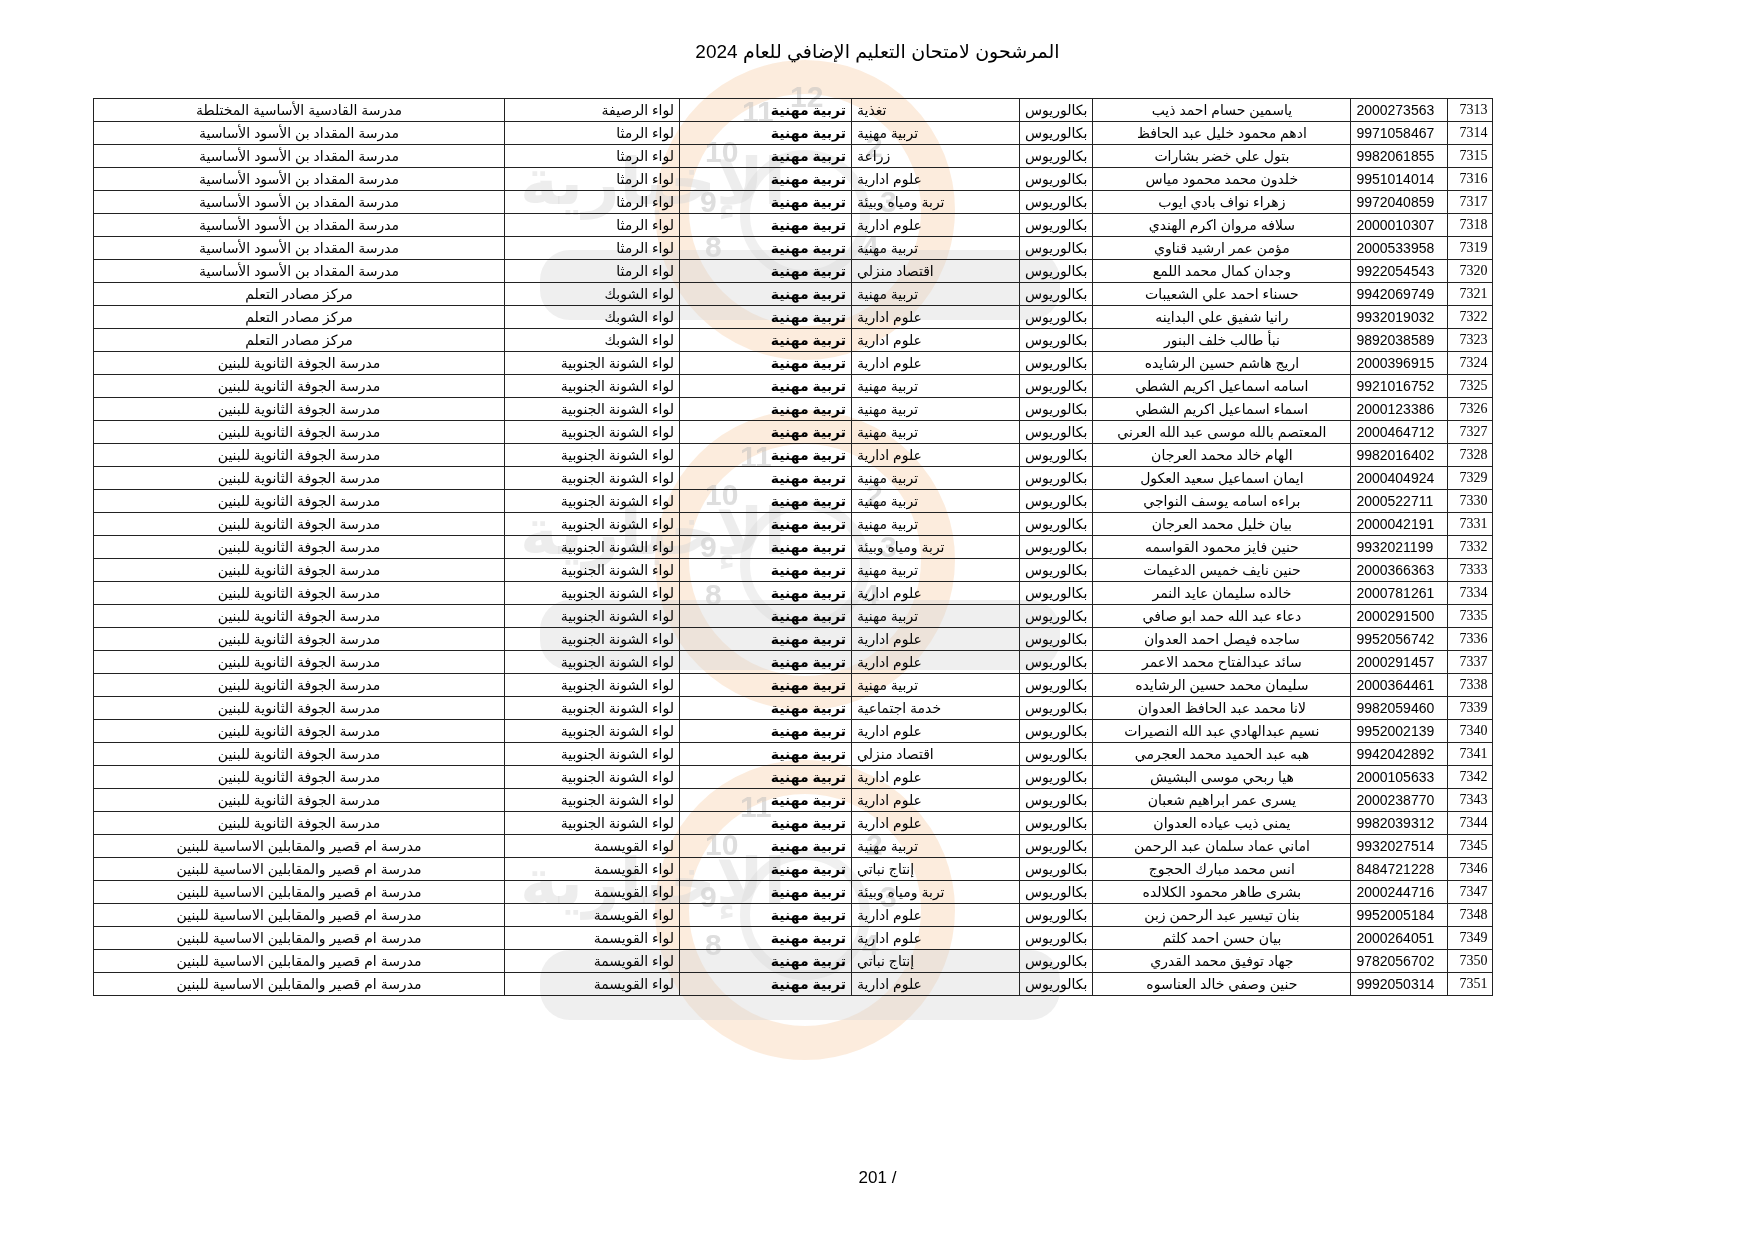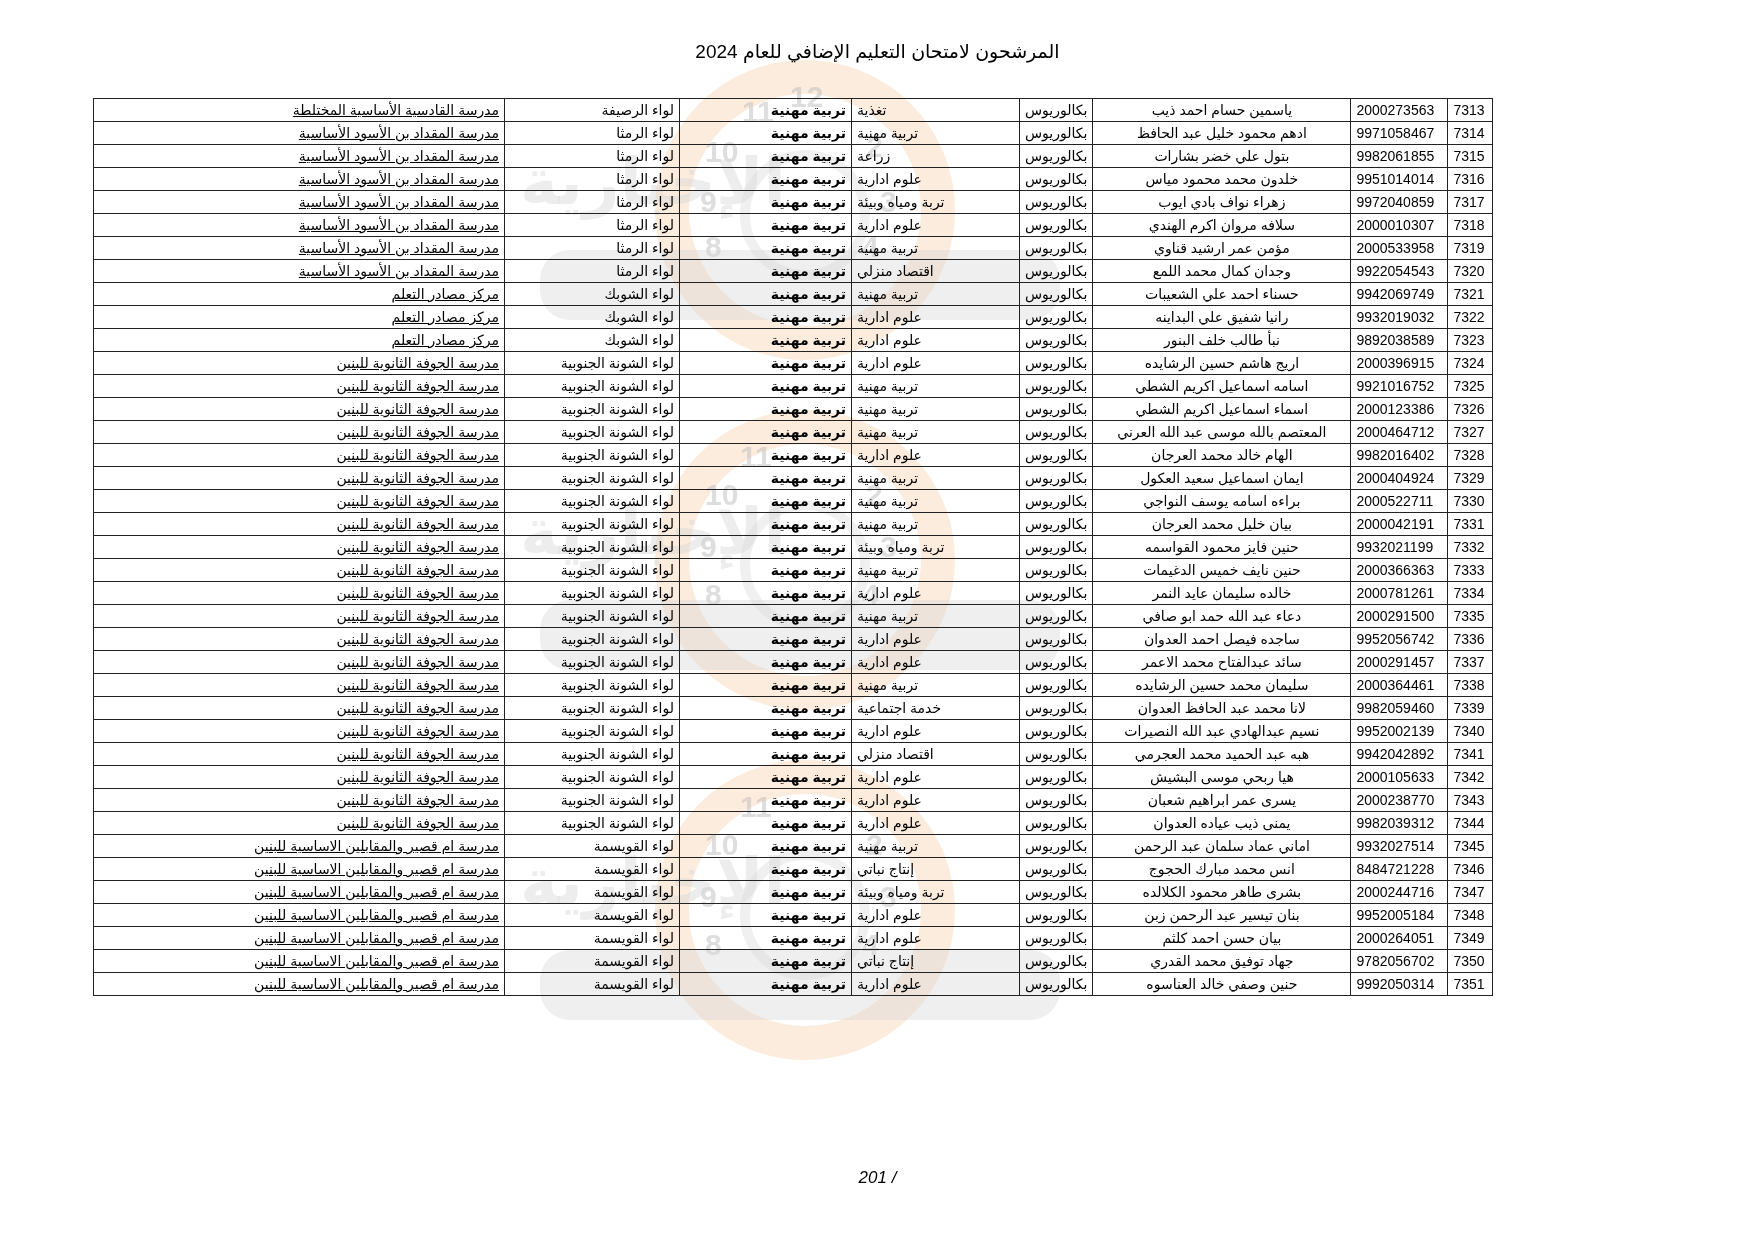--- a/index.html
+++ b/index.html
@@ -7,29 +7,29 @@
   .watermark { position:absolute; pointer-events:none; z-index:0; }
   .wm-ring { border-radius:50%; border:34px solid rgba(246,196,150,0.32); box-sizing:border-box; }
   .wm-inner { border-radius:50%; border:10px solid rgba(200,200,200,0.28); box-sizing:border-box; }
   .wm-num { position:absolute; font-size:30px; font-weight:bold; color:rgba(190,190,190,0.5); }
   .wm-text { position:absolute; font-size:64px; font-weight:bold; color:rgba(215,215,215,0.45); }
   .wm-bar { position:absolute; background:rgba(215,215,215,0.4); }
   .page-title { position:absolute; top:40px; left:0; width:100%; text-align:center; font-size:19px; direction:rtl; z-index:2; }
   .page-title span { display:inline-block;text-align:center; }
   table.candidates { position:absolute; left:93px; top:98px; border-collapse:collapse; direction:rtl; z-index:2; table-layout:fixed; }
   table.candidates td { border:1.3px solid #222; height:22px; padding:0 5px; font-size:14px; white-space:nowrap; overflow:hidden; line-height:22px; }
-  td.c-seq { width:34px; text-align:left; font-size:15px; }
+  td.c-seq { width:34px; text-align:right; font-size:15px;font-family:Liberation Serif, serif; }
   td.c-id { width:86px; text-align:left; font-size:15px; }
   td.c-name { width:247px; text-align:center; }
   td.c-degree { width:52px; text-align:right; }
   td.c-spec { width:157px; text-align:left; }
   td.c-subject { width:161px; text-align:right; font-weight:bold; }
   td.c-district { width:164px; text-align:right; }
-  td.c-school { width:400px; text-align:right;text-decoration:underline; }
-  .page-number { position:absolute; top:1168px; left:0; width:100%; text-align:center; font-size:17px; z-index:2;font-style:italic; }
+  td.c-school { width:400px; text-align:center; }
+  .page-number { position:absolute; top:1168px; left:0; width:100%; text-align:center; font-size:17px; z-index:2; }
 </style>
 </head>
 <body>
 
 <div class="watermark" style="left:0;top:0;width:1755px;height:1240px;">
   <div class="wm-ring" style="position:absolute;left:655px;top:60px;width:300px;height:300px;"></div>
   <div class="wm-inner" style="position:absolute;left:740px;top:150px;width:130px;height:130px;"></div>
   <div class="wm-ring" style="position:absolute;left:655px;top:410px;width:300px;height:300px;"></div>
   <div class="wm-inner" style="position:absolute;left:740px;top:500px;width:130px;height:130px;"></div>
   <div class="wm-ring" style="position:absolute;left:655px;top:760px;width:300px;height:300px;"></div>

